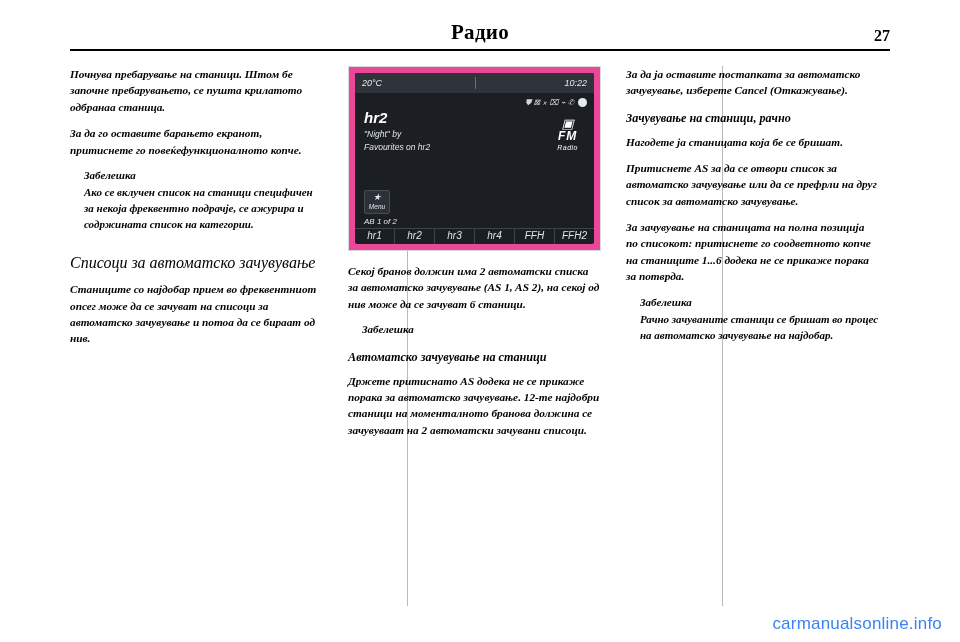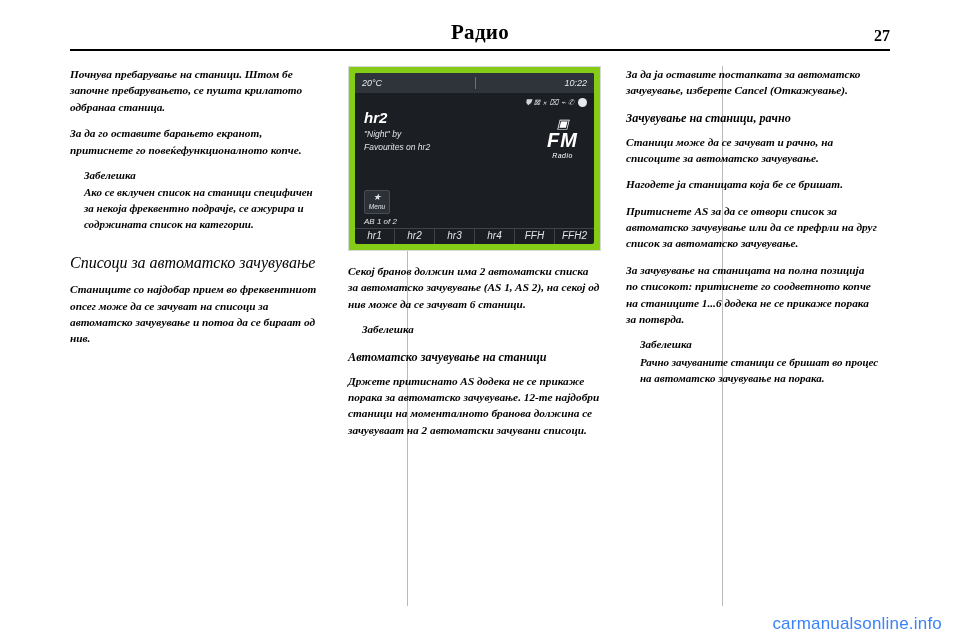--- a/index.html
+++ b/index.html
@@ -111,21 +111,21 @@
   }
   .note .note-body {
     font-weight: bold;
     display: block;
   }
 
   
   .radio-shot {
     width: 253px;
     height: 185px;
-    background: #84cc16;
+    background: #ec4899;
     border: 1px solid #d8d8d8;
     box-sizing: border-box;
     padding: 6px;
     margin-bottom: 12px;
   }
   .screen {
     width: 100%;
     height: 100%;
     background: #1b1e22;
     border-radius: 2px;
@@ -198,21 +198,21 @@
     right: 16px;
     top: 44px;
     text-align: center;
     color: #ffffff;
   }
   .fm-block .fm-ico {
     font-size: 13px;
     line-height: 1;
   }
   .fm-block .fm-txt {
-    font-size: 20px;
+    font-size: 12px;
     font-weight: bold;
     letter-spacing: 1px;
     line-height: 1.05;
   }
   .fm-block .fm-sub {
     font-size: 7px;
     letter-spacing: 0.5px;
   }
   .menu-box {
     position: absolute;
@@ -335,26 +335,25 @@
       <div class="note">
         <span class="note-title">Забелешка</span>
       </div>
       <h3 class="sub">Автоматско зачувување на станици</h3>
       <p>Држете притиснато AS додека не се прикаже порака за автоматско зачувување. 12-те најдобри станици на моменталното бранова должина се зачувуваат на 2 автоматски зачувани списоци.</p>
     </div>
 
     <div class="col right">
       <p>За да ја оставите постапката за автоматско зачувување, изберете Cancel (Откажување).</p>
       <h3 class="sub">Зачувување на станици, рачно</h3>
-      <p>Станици може да се зачуват и рачно, на списоците за автоматско зачувување.</p>
       <p>Нагодете ја станицата која бе се бришат.</p>
       <p>Притиснете AS за да се отвори список за автоматско зачувување или да се префрли на друг список за автоматско зачувување.</p>
       <p>За зачувување на станицата на полна позиција по списокот: притиснете го соодветното копче на станиците 1...6 додека не се прикаже порака за потврда.</p>
       <div class="note">
         <span class="note-title">Забелешка</span>
-        <span class="note-body">Рачно зачуваните станици се бришат во процес на автоматско зачувување на порака.</span>
+        <span class="note-body">Рачно зачуваните станици се бришат во процес на автоматско зачувување на најдобар.</span>
       </div>
     </div>
 
   </div>
 
   <div class="watermark">carmanualsonline.info</div>
 </div>
 
 </body></html>

